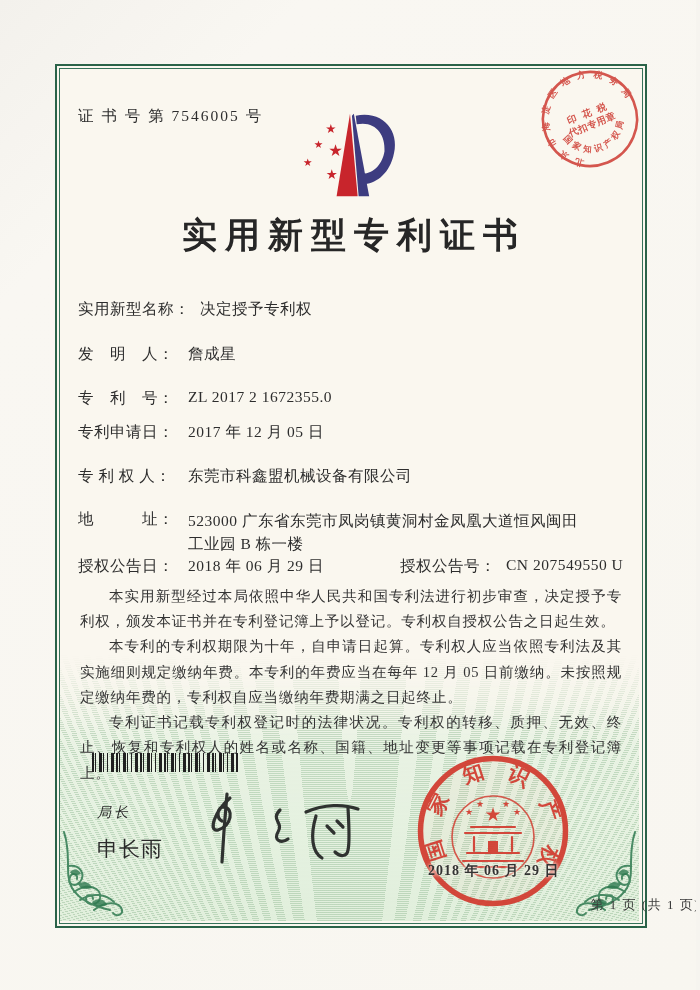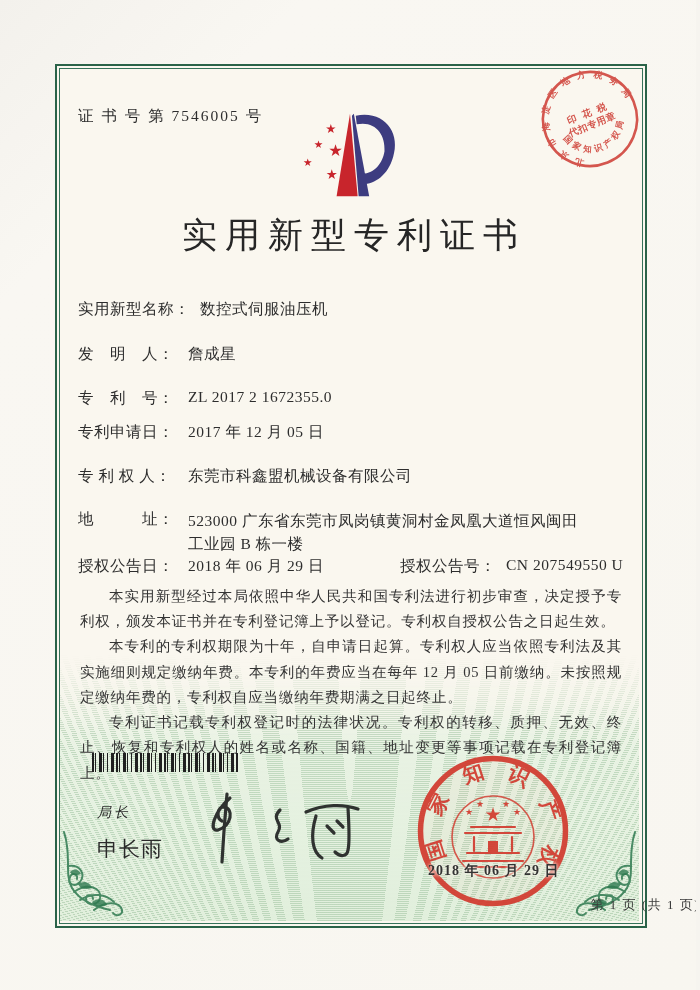--- a/index.html
+++ b/index.html
@@ -25,21 +25,21 @@
     -webkit-mask-image:linear-gradient(180deg,transparent 0%,#000 30%);
             mask-image:linear-gradient(180deg,transparent 0%,#000 30%);
     pointer-events:none;}
   .flourish{position:absolute;width:96px;height:96px;pointer-events:none;}
   .flourish.bl{left:58px;top:822px;}
   .flourish.br{left:545px;top:822px;transform:scaleX(-1);}
   
   .cert-no{position:absolute;left:78px;top:106px;font-size:15.5px;letter-spacing:2px;color:#2e2e2e;}
   .logo{position:absolute;left:292px;top:108px;width:116px;height:92px;}
   .title{position:absolute;left:0;top:212px;width:700px;text-align:center;
-    font-size:35px;font-weight:400;letter-spacing:8px;text-indent:8px;color:#262626;}
+    font-size:35px;font-weight:700;letter-spacing:8px;text-indent:8px;color:#262626;}
   
   .frow{position:absolute;left:78px;font-size:15.5px;color:#2d2d2d;display:flex;letter-spacing:0.5px;}
   .flabel{display:inline-block;min-width:100px;white-space:nowrap;}
   .fvalue{margin-left:10px;white-space:nowrap;}
   .addr-lines{margin-left:10px;line-height:23px;}
   .grant-no{position:absolute;left:400px;top:0;display:flex;white-space:nowrap;}
   
   .bodytext{position:absolute;left:80px;top:584px;width:542px;font-size:14.5px;
     line-height:1.74;letter-spacing:0.8px;color:#343434;text-align:justify;}
   .bodytext p{margin:0;text-indent:2em;}
@@ -120,21 +120,21 @@
     <g fill="#3d3c80">
       <polygon points="64,6 80,92 69,92 62,8"></polygon>
       <path d="M66,8 C96,2 113,26 105,51 C99,72 83,81 70,79 L68.5,68 C84,71 94,58 96,45 C97,27 86,13 67,17 Z"></path>
     </g>
   </svg>
 
   <div class="title">实用新型专利证书</div>
 
   <div class="frow" style="top:299px">
     <span class="flabel">实用新型名称：</span>
-    <span class="fvalue">数控式伺服油压机</span>
+    <span class="fvalue">决定授予专利权</span>
   </div>
   <div class="frow" style="top:344px">
     <span class="flabel">发　明　人：</span>
     <span class="fvalue">詹成星</span>
   </div>
   <div class="frow" style="top:388px">
     <span class="flabel">专　利　号：</span>
     <span class="fvalue">ZL 2017 2 1672355.0</span>
   </div>
   <div class="frow" style="top:422px">

